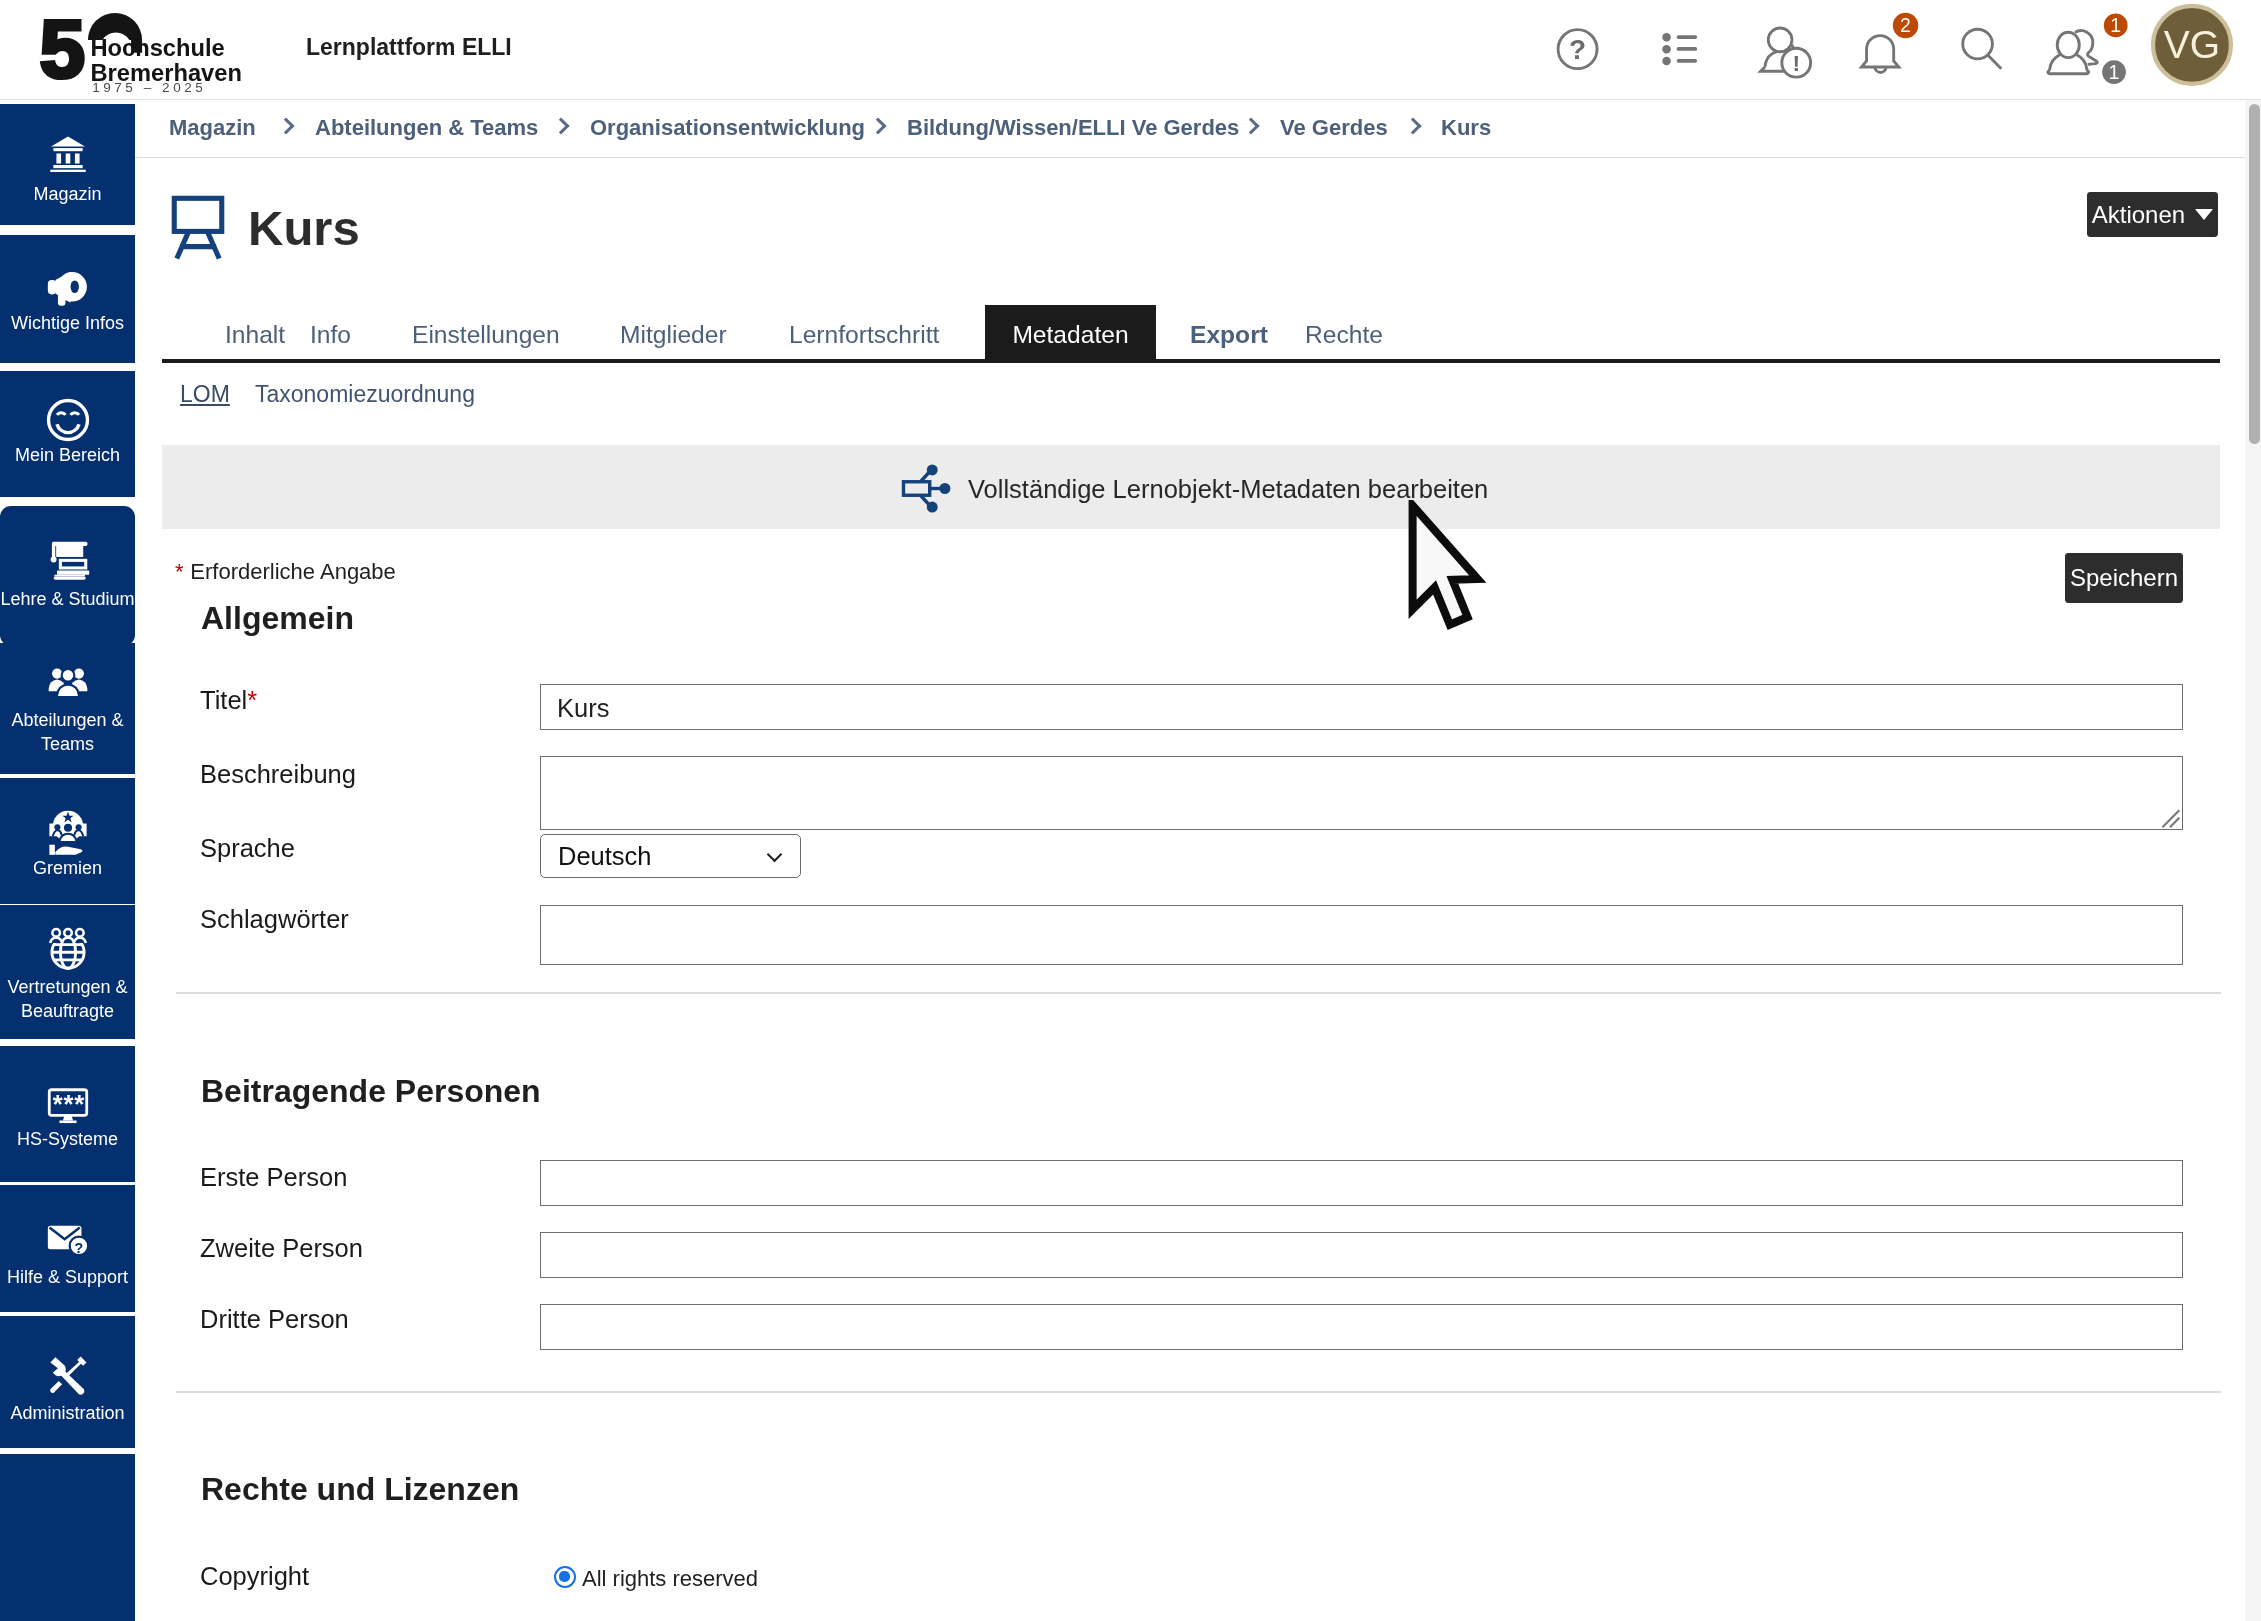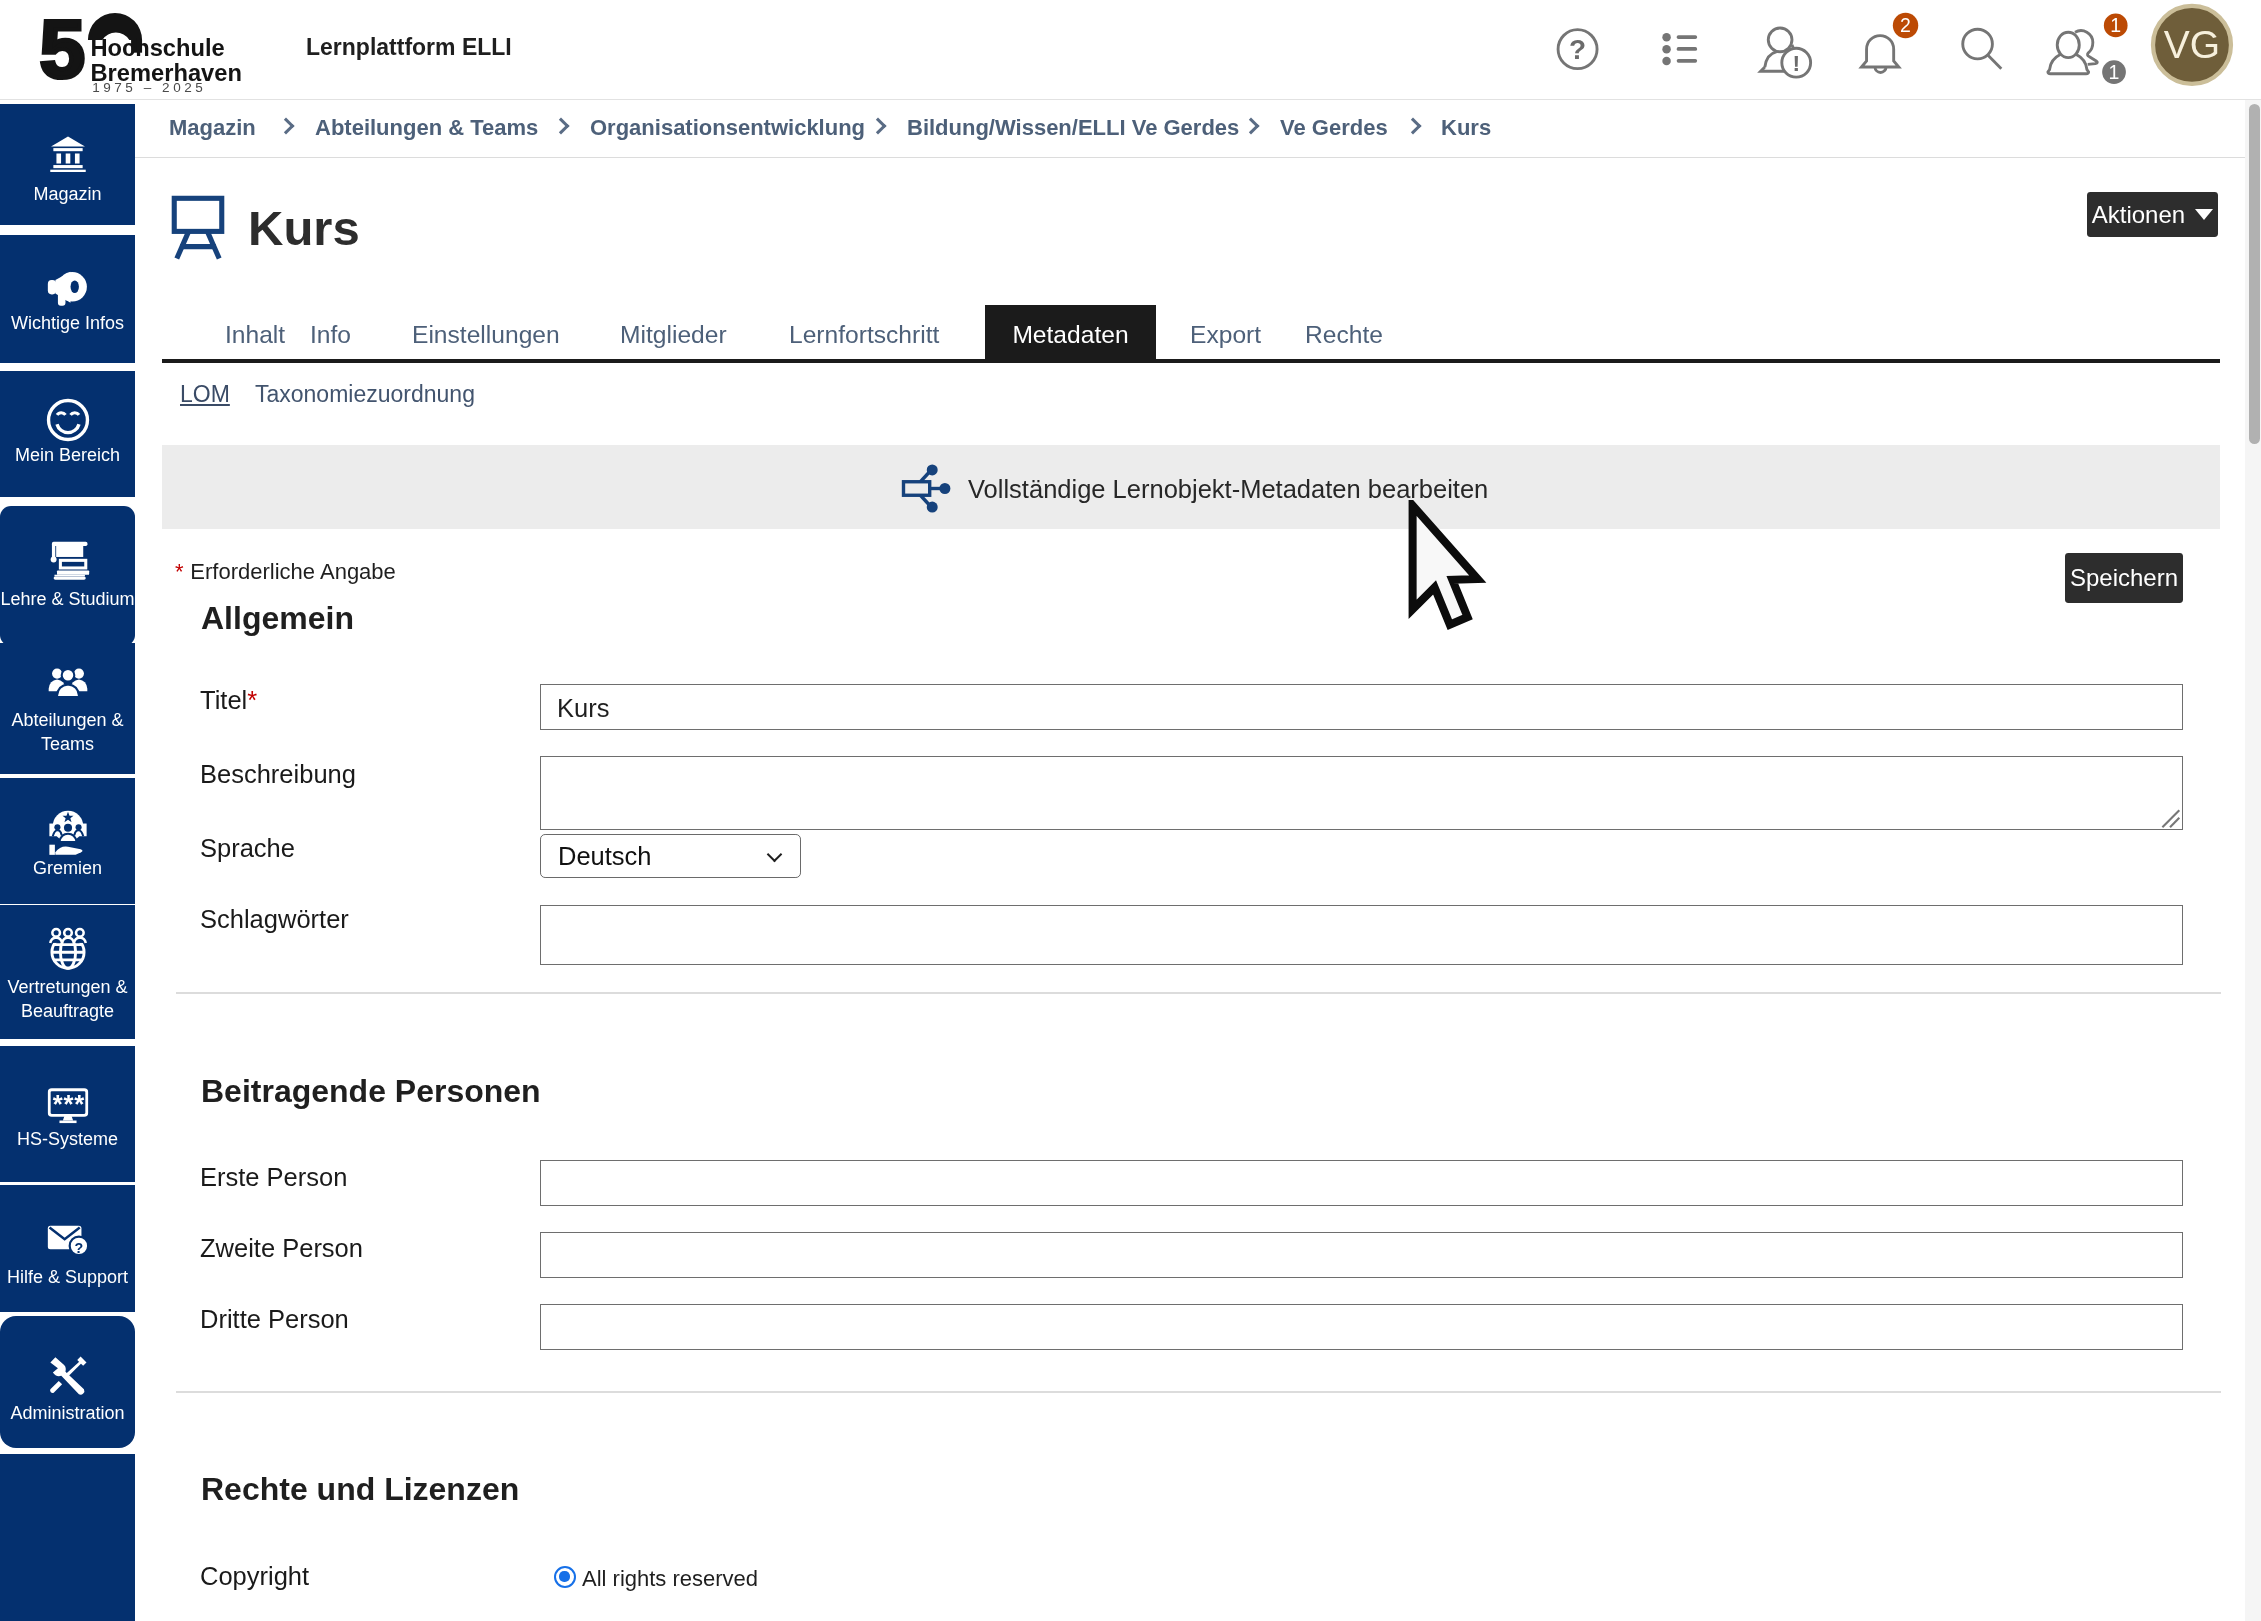--- a/index.html
+++ b/index.html
@@ -224,21 +224,21 @@
   </div>
   <div class="tile" style="top:1185px; height:127px;">
     <svg style="top:37px;" width="42" height="36" viewBox="0 0 50 42">
       <rect x="1" y="4" width="40" height="28" rx="3" fill="#fff"></rect>
       <polyline points="3,6 21,20 39,6" fill="none" stroke="#04306f" stroke-width="3"></polyline>
       <circle cx="38" cy="28" r="11" fill="#fff" stroke="#04306f" stroke-width="2.6"></circle>
       <text x="38" y="36" font-size="17" font-weight="bold" fill="#04306f" text-anchor="middle">?</text>
     </svg>
     <div class="lbl" style="top:80px;">Hilfe &amp; Support</div>
   </div>
-  <div class="tile" style="top:1316px; height:132px;border-radius:16px;">
+  <div class="tile" style="top:1316px; height:132px;">
     <svg style="top:38px;" width="42" height="42" viewBox="0 0 50 50" fill="#fff">
       <path d="M 4 10 l 6 -6 8 7 a 9 9 0 0 1 4 10 l 22 21 a 4.5 4.5 0 0 1 -6 6 l -21 -22 a 9 9 0 0 1 -10 -4 l 6 -5 z"></path>
       <path d="M 44 8 l -2 -2 -22 20 3 3 z"></path>
       <path d="M 40 3 l 7 7 -4 4 -7 -7 z"></path>
       <path d="M 14 32 l 4 4 -10 10 a 3 3 0 0 1 -4 -4 z"></path>
     </svg>
     <div class="lbl" style="top:85px;">Administration</div>
   </div>
   <div class="tile" style="top:1454px; height:167px;"></div>
 
@@ -264,21 +264,21 @@
   </svg>
   <div id="title">Kurs</div>
   <div class="btn" id="aktionen">Aktionen<span class="caret"></span></div>
 
   <div class="tab" style="left:185px;margin-left:40px;">Inhalt</div>
   <div class="tab" style="left:310px;">Info</div>
   <div class="tab" style="left:412px;">Einstellungen</div>
   <div class="tab" style="left:620px;">Mitglieder</div>
   <div class="tab" style="left:789px;">Lernfortschritt</div>
   <div class="tab active" style="left:985px; width:171px;">Metadaten</div>
-  <div class="tab" style="left:1190px;">Export</div>
+  <div class="tab" style="left:1190px;font-weight:bold;">Export</div>
   <div class="tab" style="left:1305px;">Rechte</div>
   <div id="tabline"></div>
 
   <div class="subtab" style="left:180px; text-decoration:underline; color:#3a4b66;">LOM</div>
   <div class="subtab" style="left:255px;">Taxonomiezuordnung</div>
 
   <div id="graybar">
     <svg class="ticon" style="position:absolute;left:738px;top:18.7px;" width="56" height="49" viewBox="0 0 66 58">
       <g stroke="#16427c" stroke-width="4" fill="none">
         <rect x="4" y="21" width="31" height="16"></rect>

